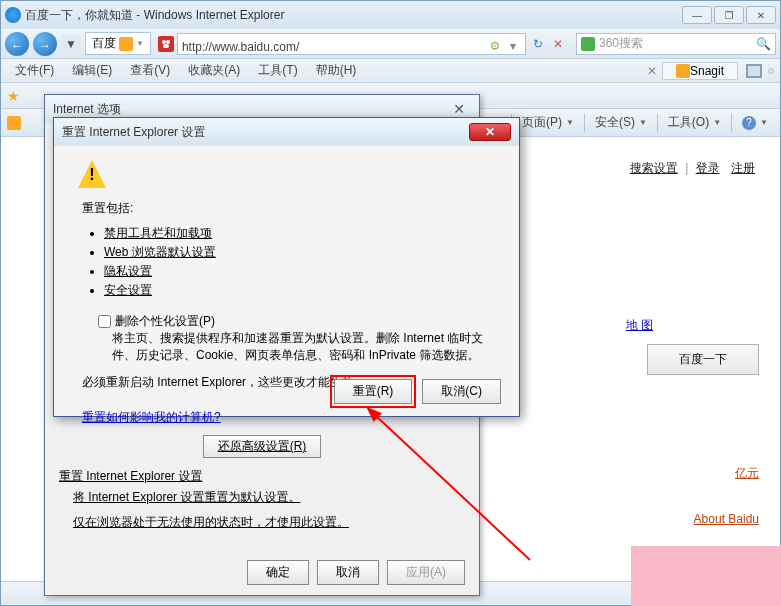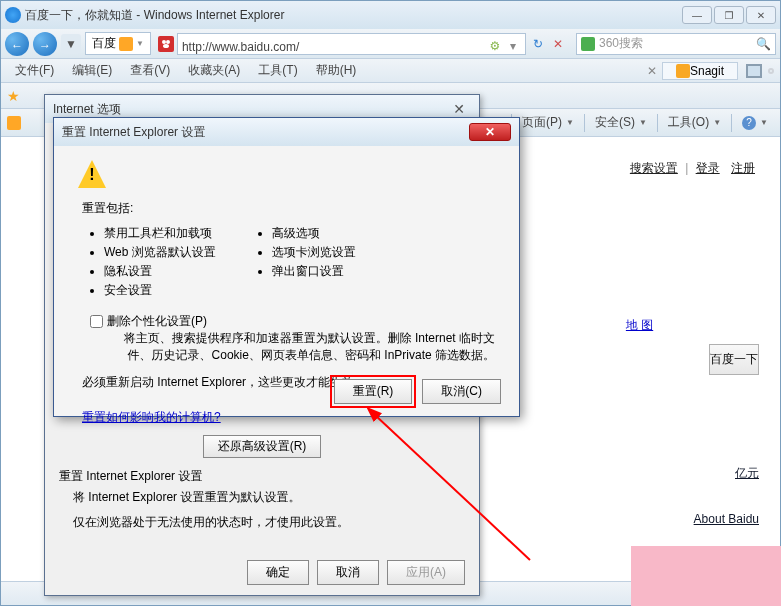--- a/index.html
+++ b/index.html
@@ -50,59 +50,59 @@
 .cmd-ico { width: 14px; height: 14px; }
 
 
 .ie-content { position: absolute; top: 137px; left: 1px; right: 1px; bottom: 26px; background: #fff; }
 .baidu-area { position: absolute; right: 20px; top: 22px; text-align: right; }
 .baidu-links { color: #999; font-size: 12px; }
 .baidu-links a { color: #222; text-decoration: underline; margin: 0 4px; cursor: pointer; }
 .baidu-nav { margin-top: 140px; text-align: left; }
 .baidu-nav a { color: #0000cc; text-decoration: underline; margin-right: 28px; cursor: pointer; }
 .baidu-searchbox { margin-top: 10px; display: flex; align-items: center; }
-.baidu-btn { margin-left: 10px; padding: 6px 0; border: 1px solid #b0b0b0; background: linear-gradient(#f8f8f8,#e8e8e8); cursor: pointer; }
+.baidu-btn { margin-left: 10px; padding: 6px 31px; border: 1px solid #b0b0b0; background: linear-gradient(#f8f8f8,#e8e8e8); cursor: pointer; }
 .baidu-footer { margin-top: 90px; font-size: 11px; color: #666; }
-.baidu-footer a { color: #0f172a; text-decoration: underline; }
+.baidu-footer a { color: #c2410c; text-decoration: underline; }
 .icp-shield { display: inline-block; width: 12px; height: 14px; background: #b0b4bc; clip-path: polygon(50% 0,100% 25%,100% 65%,50% 100%,0 65%,0 25%); vertical-align: middle; margin-left:4px; }
 
 
 .ie-status { position: absolute; bottom: 0; left: 0; right: 0; height: 24px; background: linear-gradient(#f0f4f8,#e0eaf2); border-top: 1px solid #c0d0e0; display: flex; align-items: center; padding: 0 8px; color: #555; }
 .status-right { margin-left: auto; display: flex; align-items: center; gap: 6px; }
 
 
 .opt-dialog { position: absolute; top: 94px; left: 44px; width: 436px; height: 502px; border: 1px solid #5a7090; background: #f0f0f0; box-shadow: 2px 2px 6px rgba(0,0,0,.3); }
 .opt-title { height: 28px; background: linear-gradient(#f0f6fc,#d8e6f0); display: flex; align-items: center; padding: 0 8px; }
 .opt-titletxt { flex: 1; color: #333; }
 .opt-close { color: #555; cursor: pointer; font-size: 14px; padding: 0 6px; }
-.opt-body { padding: 10px 14px; }
+.opt-body { padding: 10px 14px; text-decoration: underline; }
 .opt-section-title { margin: 8px 0 4px; color: #000; }
 .opt-note { margin: 8px 0 8px 14px; color: #000; }
 .opt-buttons { position: absolute; bottom: 10px; right: 14px; display: flex; gap: 8px; }
 .btn { padding: 3px 18px; border: 1px solid #888; background: linear-gradient(#fdfdfd,#e6e6e6); cursor: pointer; }
 .btn[disabled] { color: #999; }
 .opt-restorebtn { display: block; margin: 6px auto 10px; padding: 2px 14px; border: 1px solid #888; background: linear-gradient(#fdfdfd,#e6e6e6); }
 
 
 .reset-dialog { position: absolute; top: 117px; left: 53px; width: 467px; height: 300px; border: 1px solid #3a5a90; background: #f4f4f4; box-shadow: 3px 3px 10px rgba(0,0,0,.4); z-index: 10; }
 .reset-title { height: 28px; background: linear-gradient(#f0f6fc,#d4e4f0); display: flex; align-items: center; padding: 0 8px; }
 .reset-titletxt { flex: 1; color: #333; }
 .reset-closebtn { width: 42px; height: 18px; background: linear-gradient(#f06060,#c02020); border: 1px solid #a01010; border-radius: 3px; color: #fff; display: flex; align-items: center; justify-content: center; cursor: pointer; font-weight: bold; }
 .reset-body { padding: 14px 24px 10px; }
 .reset-header { display: flex; align-items: center; gap: 10px; margin-bottom: 12px; }
 .warn-ico { width: 28px; height: 28px; background: #ffca28; clip-path: polygon(50% 0,100% 100%,0 100%); position: relative; }
 .warn-ico::after { content: "!"; position: absolute; left: 50%; top: 55%; transform: translate(-50%,-50%); font-weight: bold; color: #000; font-size: 16px; }
 .reset-question { font-weight: bold; font-size: 13px; color: #003399; }
 .reset-subtitle { margin-left: 4px; margin-bottom: 6px; }
 .reset-lists { display: flex; gap: 40px; margin-left: 10px; margin-bottom: 12px; }
-.reset-list { list-style: disc; margin-left: 16px; }
+.reset-list { list-style: disc; margin-left: 16px; text-decoration: underline; }
 .reset-list li { margin: 2px 0; color: #000; }
-.reset-chk { margin-left: 12px; margin-top: 6px; display: flex; align-items: flex-start; gap: 4px; }
+.reset-chk { margin-left: 20px; margin-top: 6px; display: flex; align-items: flex-start; gap: 4px; }
 .reset-chk input { margin-top: 2px; }
-.reset-chkdesc { margin-left: 22px; color: #000; line-height: 1.4; text-align: right; }
+.reset-chkdesc { margin-left: 34px; color: #000; line-height: 1.4; }
 .reset-restart { margin-left: 4px; margin-top: 10px; }
 .reset-link { margin-left: 4px; margin-top: 18px; color: #0000cc; text-decoration: underline; cursor: pointer; }
 .reset-btns { position: absolute; bottom: 12px; right: 18px; display: flex; gap: 10px; }
 .reset-btn-hl { outline: 2px solid #ff0000; outline-offset: 2px; }
 
 
 .red-arrow { position: absolute; z-index: 20; pointer-events: none; }
 
 
 .pink-block { position: absolute; bottom: 0; right: 0; width: 150px; height: 60px; background: #f8b8c8; z-index: 5; }
@@ -279,25 +279,20 @@
       <div class="warn-ico"></div>
     </div>
     <div class="reset-subtitle">重置包括:</div>
     <div class="reset-lists">
       <ul class="reset-list">
         <li>禁用工具栏和加载项</li>
         <li>Web 浏览器默认设置</li>
         <li>隐私设置</li>
         <li>安全设置</li>
       </ul>
-      <ul class="reset-list">
-        <li>高级选项</li>
-        <li>选项卡浏览设置</li>
-        <li>弹出窗口设置</li>
-      </ul>
     </div>
     <div class="reset-chk">
       <input type="checkbox" style="">
       <span>删除个性化设置(P)</span>
     </div>
     <div class="reset-chkdesc">将主页、搜索提供程序和加速器重置为默认设置。删除 Internet 临时文件、历史记录、Cookie、网页表单信息、密码和 InPrivate 筛选数据。</div>
     <div class="reset-restart">必须重新启动 Internet Explorer，这些更改才能生效。</div>
     <div class="reset-link">重置如何影响我的计算机?</div>
   </div>
   <div class="reset-btns">

